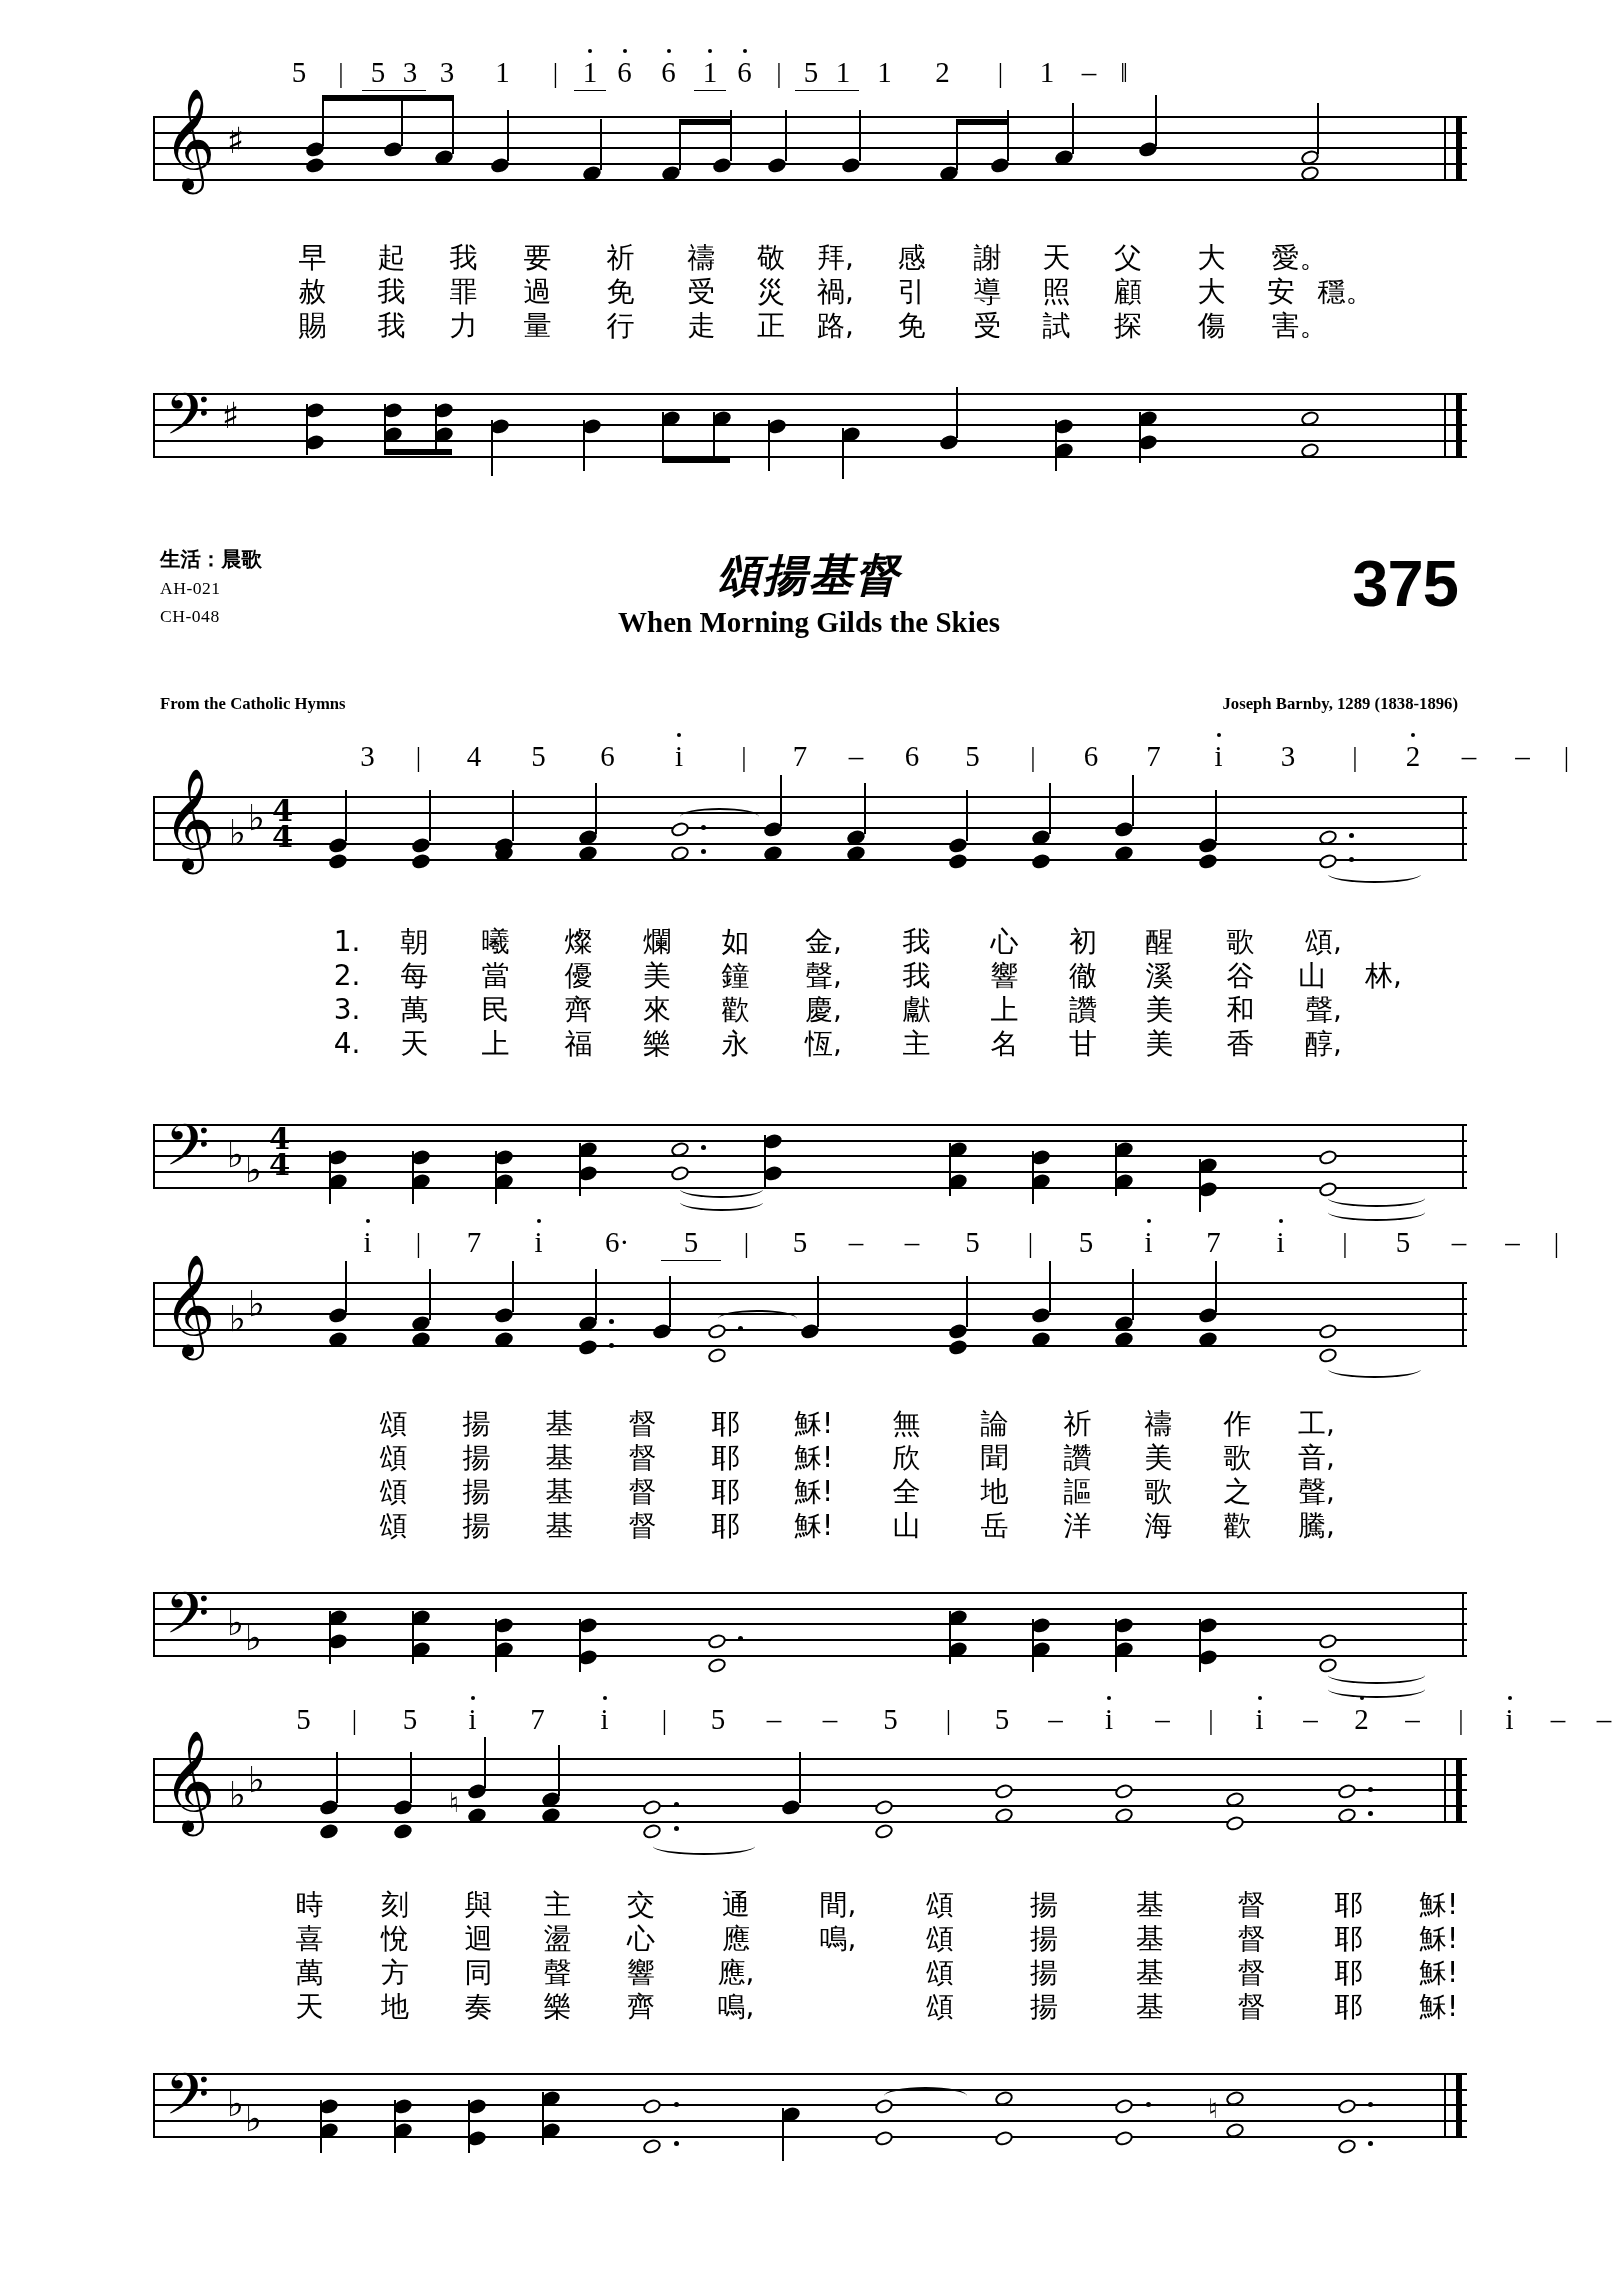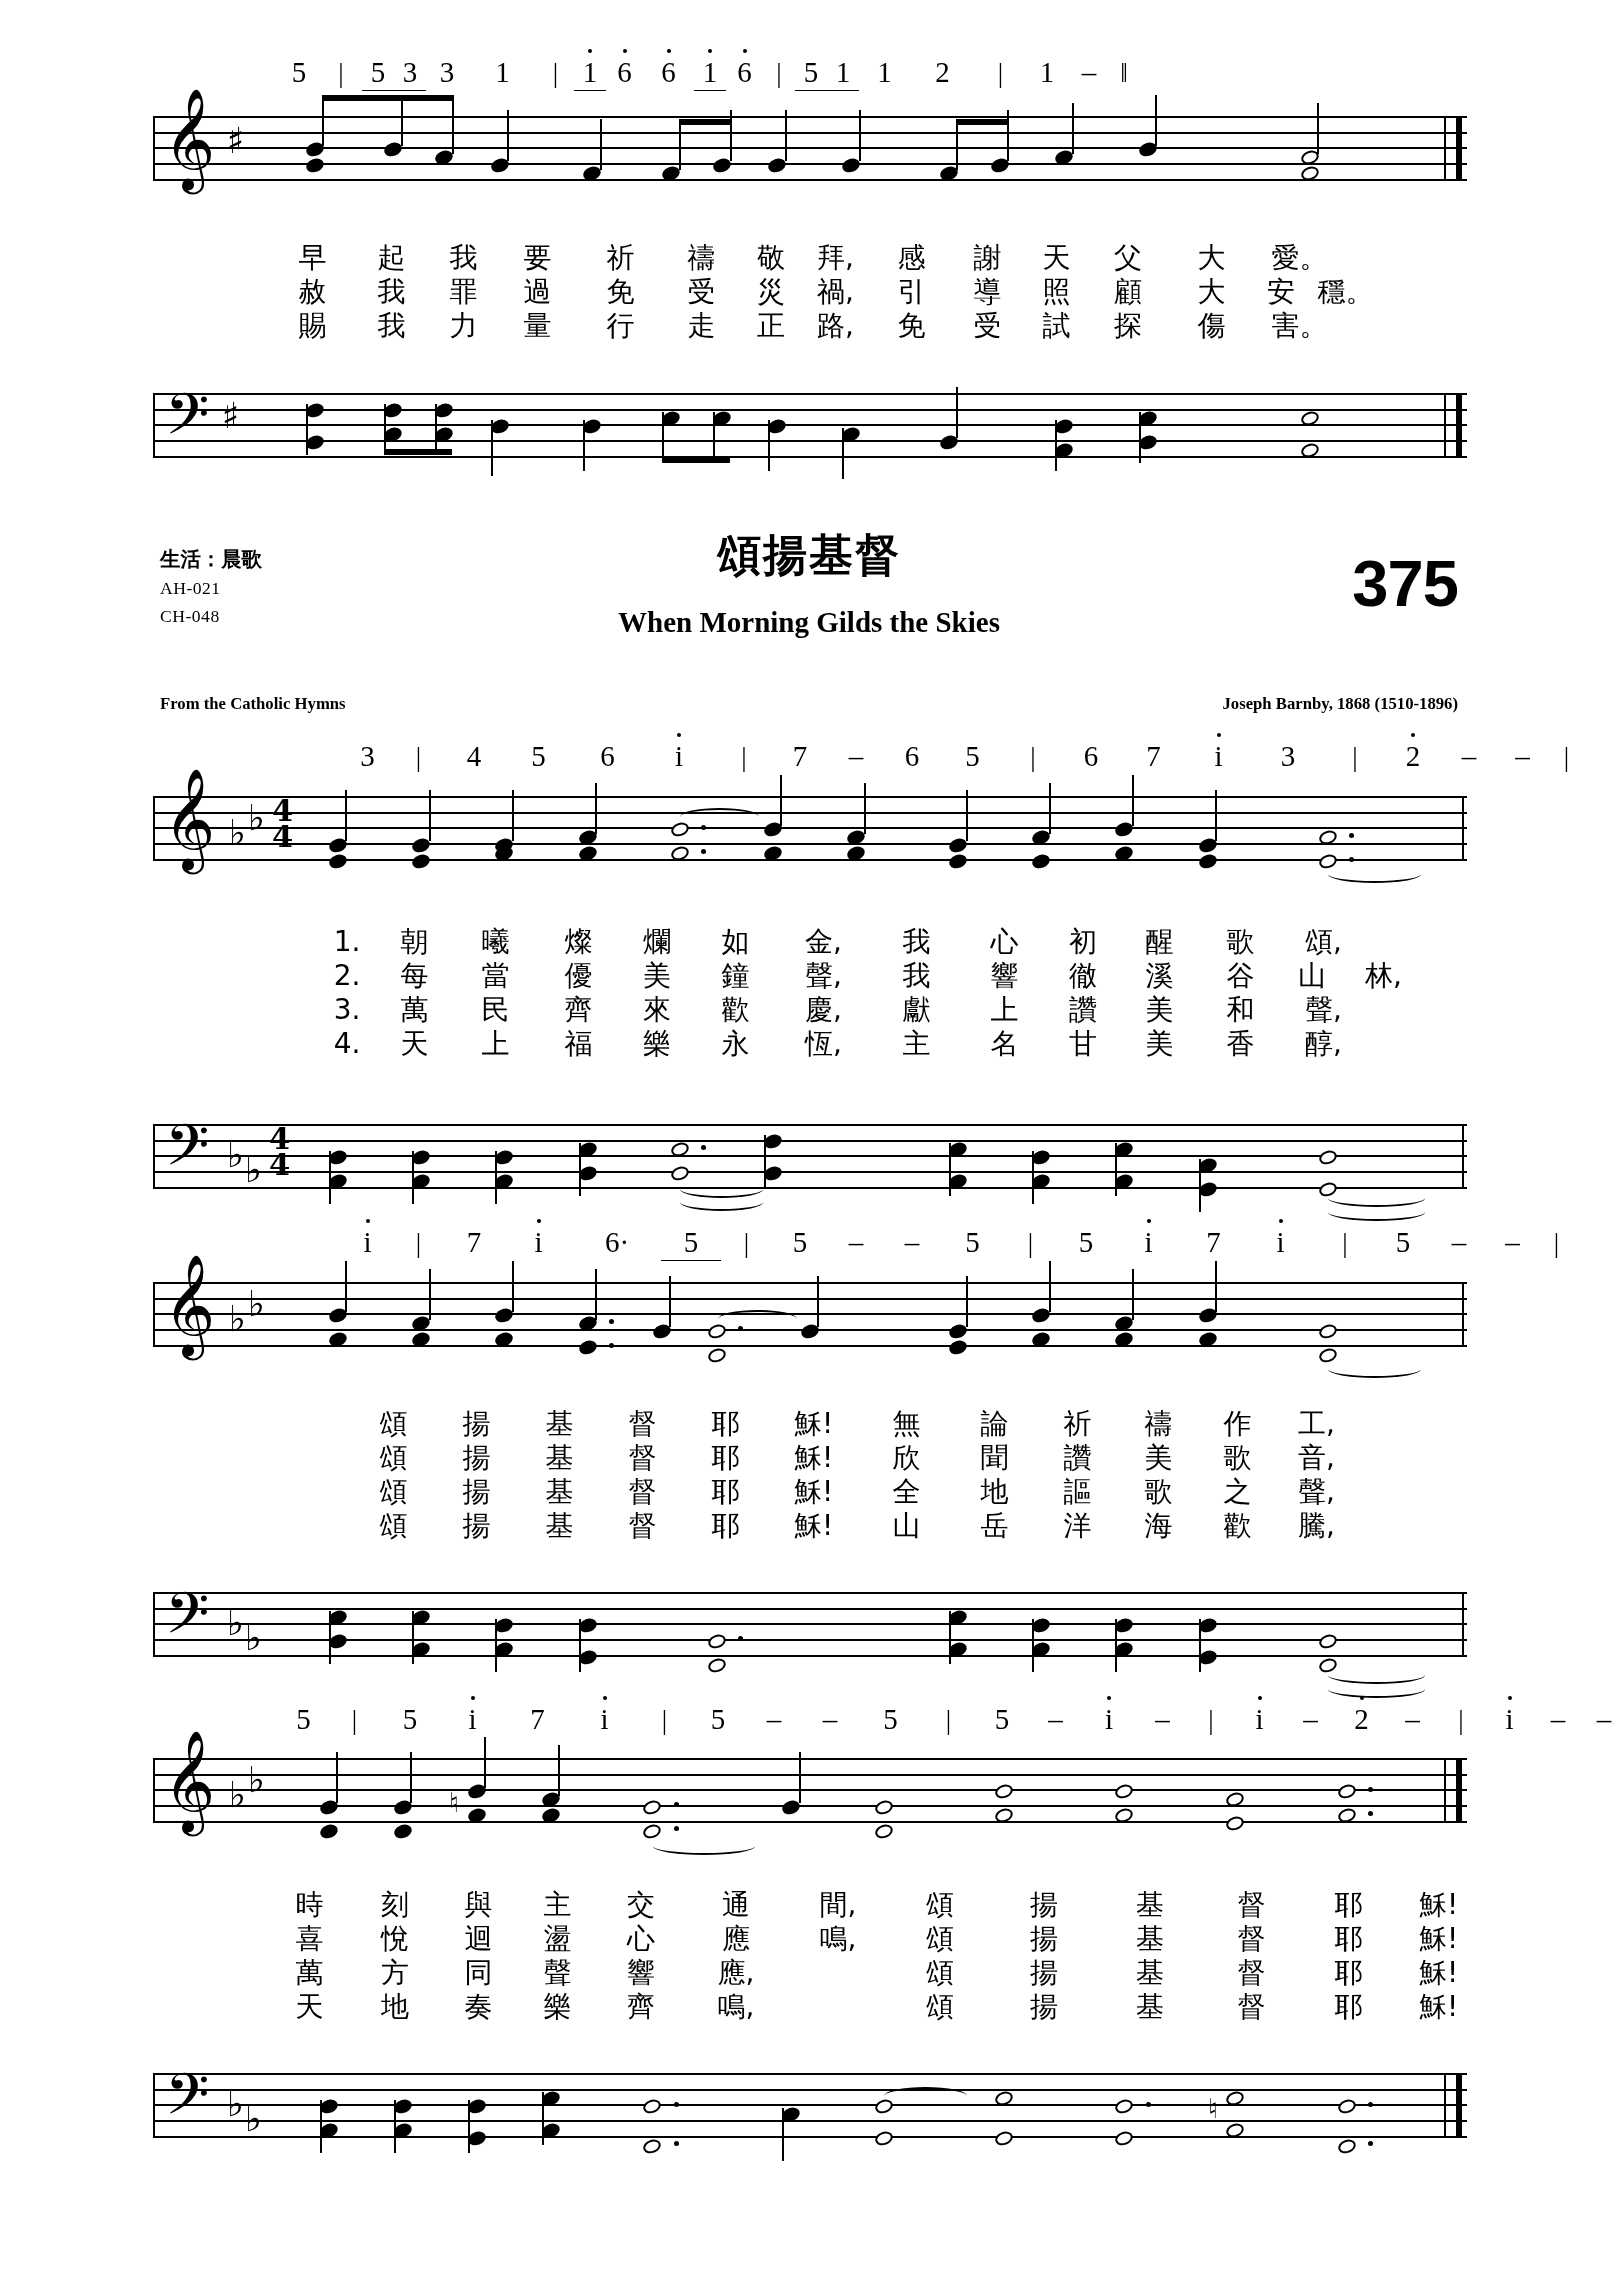--- a/index.html
+++ b/index.html
@@ -399,27 +399,27 @@
 
       <div class="barline" style="left:1291px;"></div>
       <div class="barline thick" style="left:1303px;"></div>
     </div>
   </div>
 
   <div class="cat" style="left:160px; top:545px;">生活：晨歌</div>
   <div class="code" style="left:160px; top:578px;">AH-021</div>
   <div class="code" style="left:160px; top:606px;">CH-048</div>
 
-  <div class="title-cn" style="top:526px;">頌揚基督</div>
+  <div class="title-cn" style="top:546px;font-style:italic;">頌揚基督</div>
   <div class="title-en" style="top:606px;">When Morning Gilds the Skies</div>
 
   <div class="hymnnum" style="right:160px; top:546px;">375</div>
 
   <div class="credit-left" style="left:160px; top:694px;">From the Catholic Hymns</div>
-  <div class="credit-right" style="right:160px; top:694px;">Joseph Barnby, 1868 (1510-1896)</div>
+  <div class="credit-right" style="right:160px; top:694px;">Joseph Barnby, 1289 (1838-1896)</div>
 
   <div class="numrow" style="left:342px; top:740px;">
     <span style="width:51px">3</span>
     <span class="bar" style="width:51px">|</span>
     <span style="width:60px">4</span>
     <span style="width:69px">5</span>
     <span style="width:69px">6</span>
     <span class="dotover" style="width:74px">i</span>
     <span class="bar" style="width:56px">|</span>
     <span style="width:56px">7</span>

